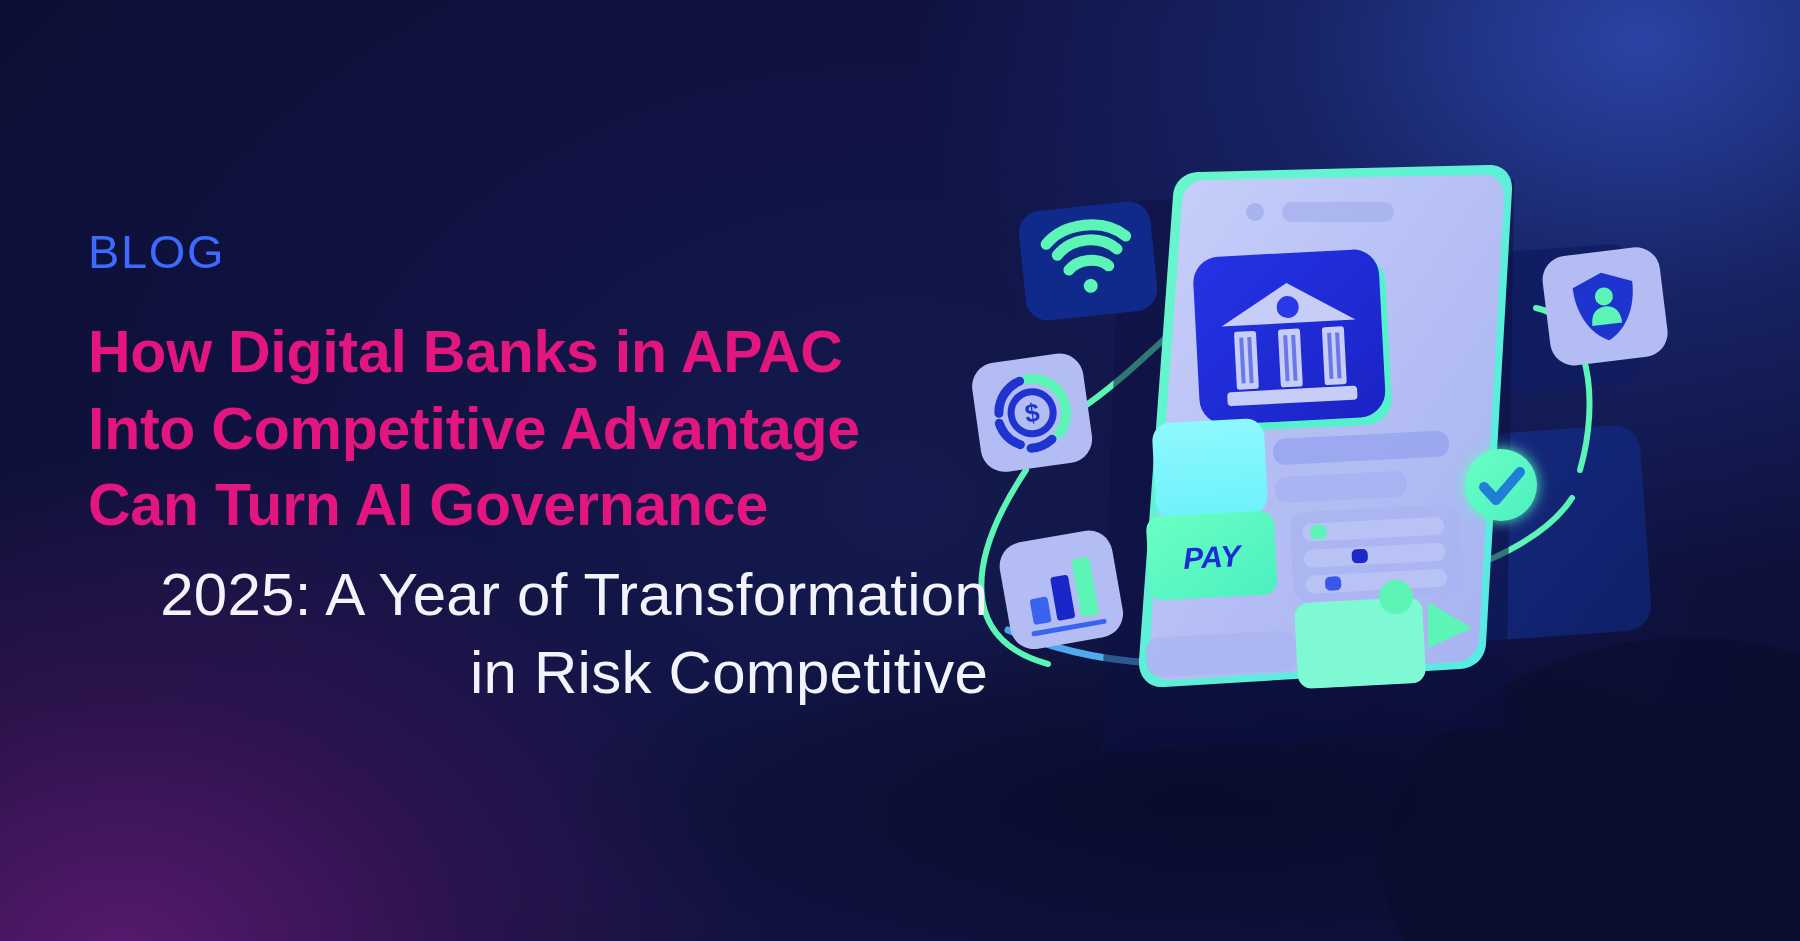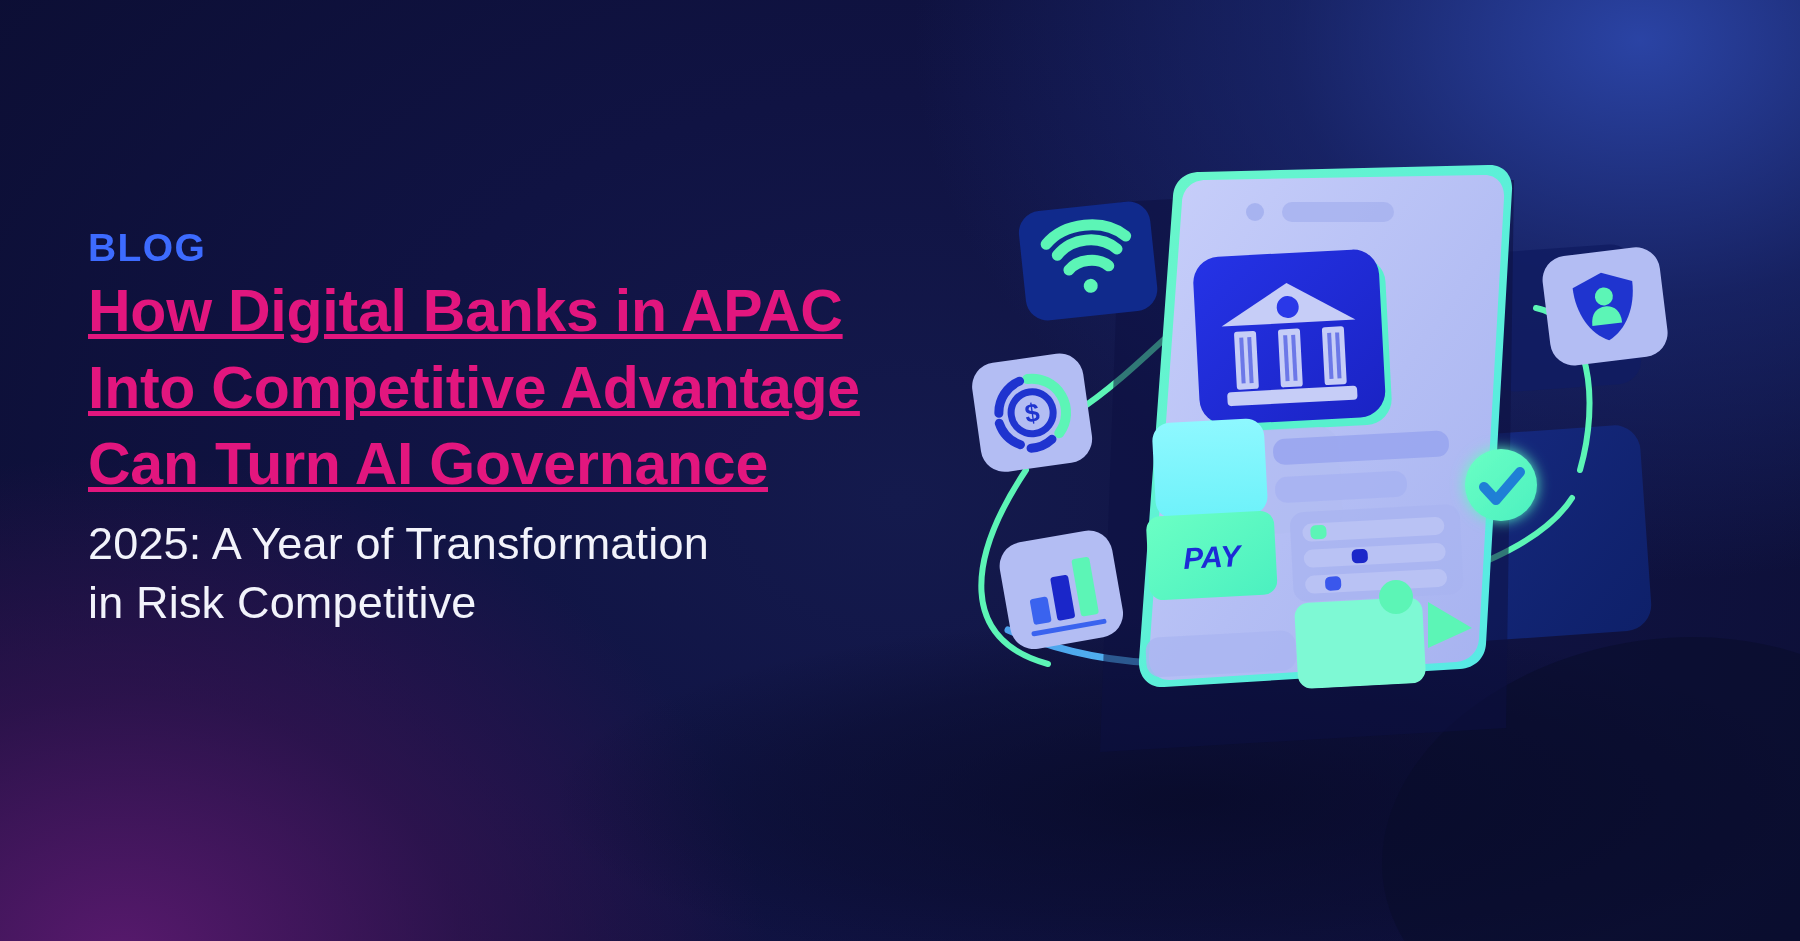--- a/index.html
+++ b/index.html
@@ -30,34 +30,33 @@
     position:absolute; left:1380px; top:640px; width:560px; height:400px;
     border-radius:50%;
     background:rgba(9,12,42,.55);
     transform:rotate(-10deg);
     pointer-events:none;
   }
 
   
   .copy { position:absolute; left:88px; top:228px; width:900px; z-index:40; }
   .eyebrow{
-    font-size:39px; font-weight:700; letter-spacing:.035em;
-    color:#3d6bff; line-height:1; margin-bottom:6px;
+    font-size:47px; font-weight:400; letter-spacing:.035em;
+    color:#3d6bff; line-height:1; margin-bottom:39px;
   }
   .headline{
     font-size:59px; font-weight:700; line-height:1.30;
     color:#e2167e; letter-spacing:-.004em;
     white-space:nowrap;
-    text-decoration:underline;
   }
   .headline .l{ display:block; }
   .subhead{
     margin-top:12px;
-    font-size:45px; font-weight:400; line-height:1.30;
-    color:#f2f3fb; letter-spacing:.004em;
+    font-size:60px; font-weight:400; line-height:1.30;
+    color:#f2f3fb; letter-spacing:.004em;text-align:right;
   }
   .subhead .l{ display:block; }
 
   
   .art{ position:absolute; left:900px; top:0; width:900px; height:941px; z-index:20; }
   .art svg{ display:block; width:900px; height:941px; overflow:visible; }
 </style>
 </head>
 <body>
 

